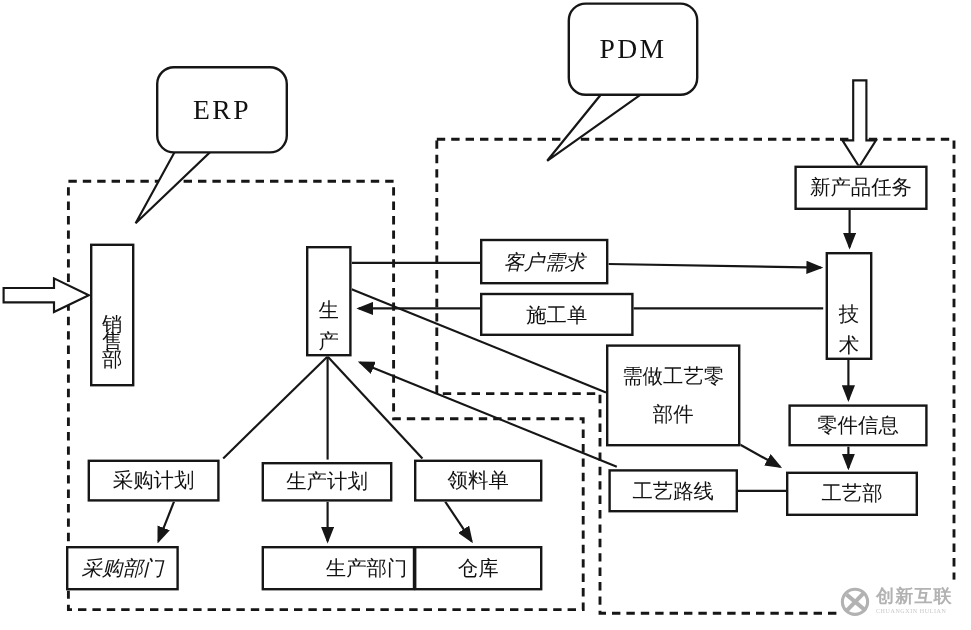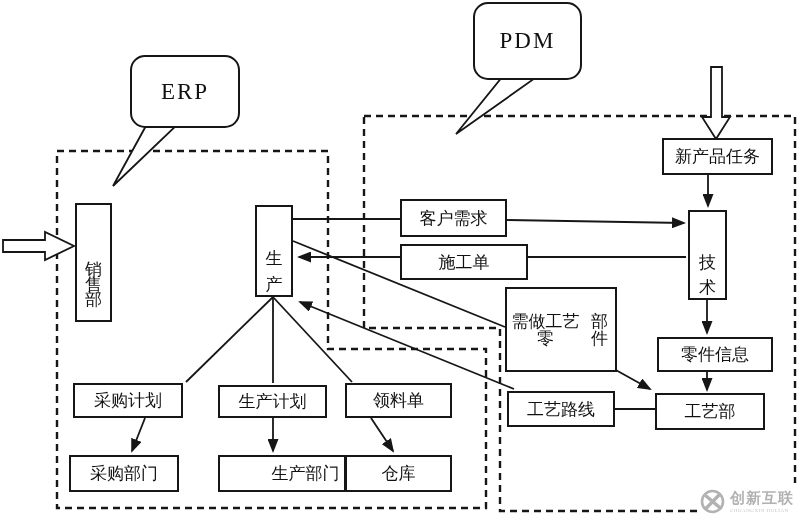--- a/index.html
+++ b/index.html
@@ -5,21 +5,21 @@
   html,body{margin:0;padding:0;background:#fff;}
   #stage{position:relative;width:809px;height:525px;background:#fff;overflow:hidden;
          font-family:"Liberation Serif","DejaVu Serif",serif;color:#111;}
   #wires{position:absolute;left:0;top:0;z-index:1;}
   .node{position:absolute;z-index:2;background:#fff;border:2px solid #161616;box-sizing:border-box;
         display:flex;align-items:center;justify-content:center;
         font-size:17px;line-height:1;text-align:center;}
   .vtext{writing-mode:vertical-rl;text-orientation:upright;}
   .ls3{letter-spacing:14px;padding-top:12px;}
   .ls2{letter-spacing:25px;padding-top:20px;}
-  .twoline{flex-direction:row;justify-content:space-evenly;}
+  .twoline{flex-direction:column;justify-content:space-evenly;}
   .bubble{position:absolute;z-index:3;background:#fff;border:2px solid #161616;border-radius:15px;
           box-sizing:border-box;display:flex;align-items:center;justify-content:center;
           font-size:23px;letter-spacing:2px;}
   .wm{position:absolute;z-index:4;left:699px;top:483px;width:104px;height:37px;background:#fff;
       display:flex;align-items:center;gap:4px;color:#b2b2b2;}
   .wm .txt{display:flex;flex-direction:column;line-height:1;}
   .wm .brand{font-weight:bold;font-size:15px;letter-spacing:1px;white-space:nowrap;}
   .wm .cap{font-size:5px;letter-spacing:.5px;color:#c6c6c6;white-space:nowrap;margin-top:2px;}
 </style>
 </head>
@@ -67,26 +67,26 @@
   </div>
   <div class="bubble" style="left:473px;top:2px;width:109px;height:78px;">
     <span>PDM</span>
   </div>
 
   <div class="node vtext ls3" style="left:75px;top:203px;width:37px;height:119px;">销售部</div>
   <div class="node vtext ls2" style="left:255px;top:205px;width:38px;height:92px;">生产</div>
   <div class="node" style="left:73px;top:383px;width:110px;height:35px;">采购计划</div>
   <div class="node" style="left:218px;top:385px;width:109px;height:33px;">生产计划</div>
   <div class="node" style="left:345px;top:383px;width:107px;height:35px;">领料单</div>
-  <div class="node" style="left:69px;top:455px;width:110px;height:37px;">采购部门</div>
+  <div class="node" style="left:55px;top:455px;width:94px;height:37px;font-style:italic;">采购部门</div>
   <div class="node" style="left:218px;top:455px;width:128px;height:37px;padding-left:47px;">生产部门</div>
   <div class="node" style="left:662px;top:138px;width:111px;height:37px;">新产品任务</div>
 
   <div class="node" style="left:345px;top:455px;width:107px;height:37px;">仓库</div>
-  <div class="node" style="left:400px;top:199px;width:107px;height:38px;">客户需求</div>
+  <div class="node" style="left:400px;top:199px;width:107px;height:38px;font-style:italic;">客户需求</div>
   <div class="node" style="left:400px;top:244px;width:128px;height:36px;">施工单</div>
   <div class="node vtext ls2" style="left:688px;top:210px;width:39px;height:90px;">技术</div>
   <div class="node twoline" style="left:505px;top:287px;width:112px;height:85px;">
     <span>需做工艺零</span>
     <span>部件</span>
   </div>
   <div class="node" style="left:657px;top:337px;width:116px;height:35px;">零件信息</div>
   <div class="node" style="left:507px;top:391px;width:108px;height:36px;">工艺路线</div>
   <div class="node" style="left:655px;top:393px;width:110px;height:37px;text-align:right;">工艺部</div>
 

